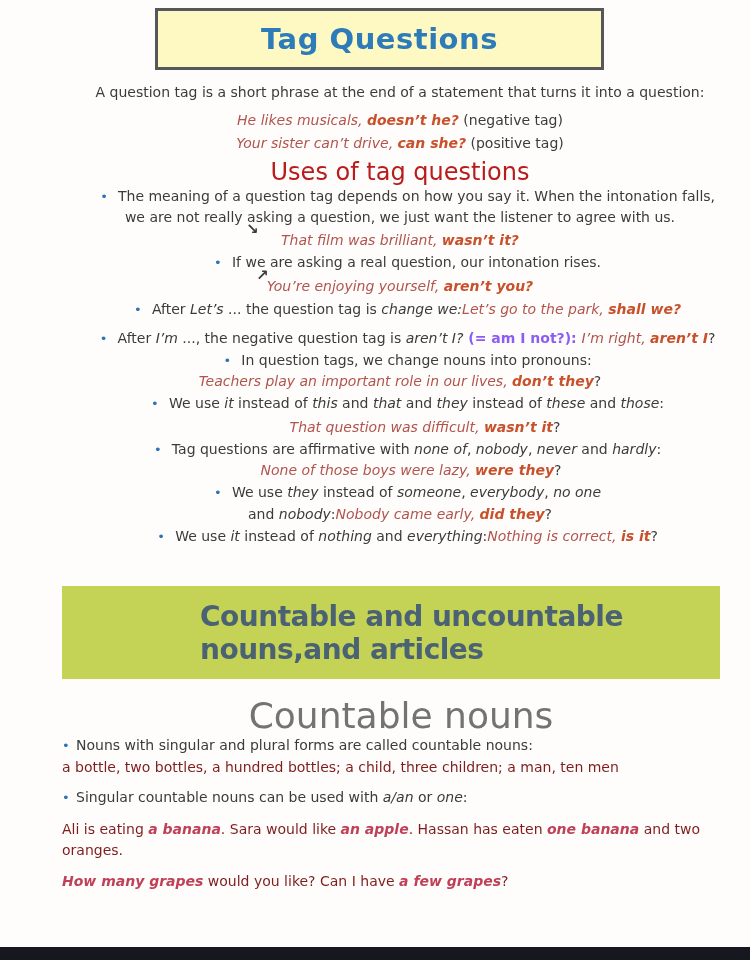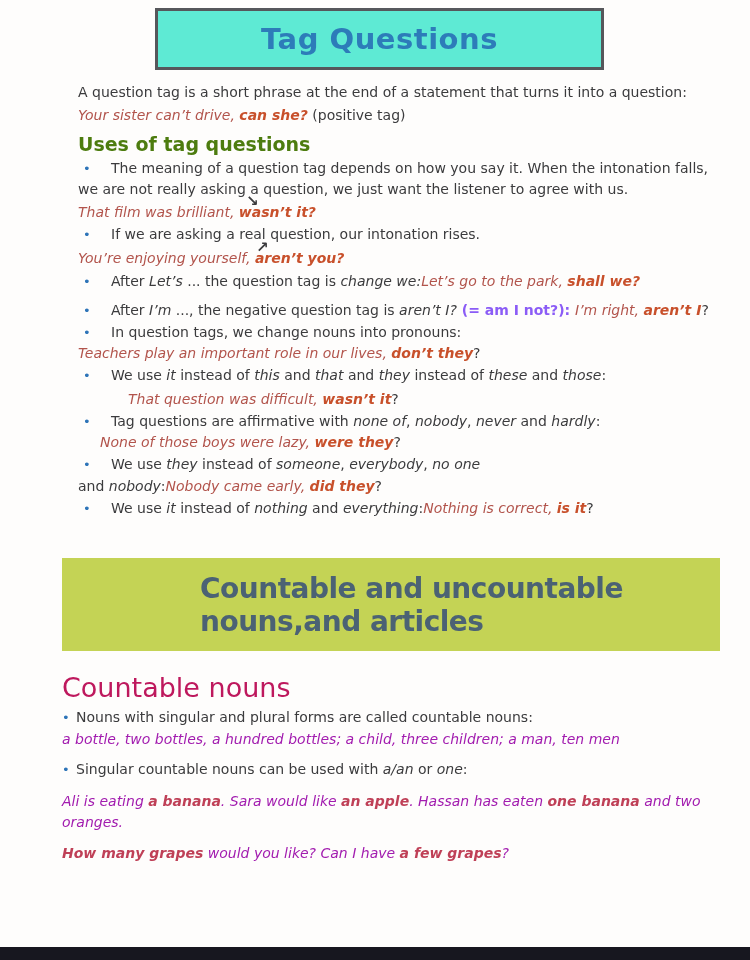--- a/index.html
+++ b/index.html
@@ -7,41 +7,41 @@
   .page {
     position:relative;
     width:750px; height:960px;
     background:#fefdfc;
     overflow:hidden;
     font-family:"DejaVu Sans","Liberation Sans",sans-serif;
   }
   .title-box {
     margin:8px 0 0 155px;
     width:449px; height:62px;
-    background:#5eead4;
+    background:#fef9c3;
     border:3px solid #56575b;
     display:flex; align-items:center; justify-content:center;
   }
   .title-box .title-text {
     color:#2d7cb9; font-size:29px; font-weight:bold; letter-spacing:0.5px;
   }
-  .tq { margin:0 28px 0 78px; }
+  .tq { margin:0 28px 0 78px;text-align:center; }
   .cn-wrap { margin:0 10px 0 62px; }
   .line { font-size:14px; line-height:21px; color:#3b3b3d; }
   .rel { position:relative; }
   .dot {
     color:#2e74b8; display:inline-block; width:33px; padding-left:5px;
     font-size:13px;
   }
   .cn-wrap .dot { width:14px; padding-left:0; }
   .indent50 { padding-left:50px; }
   .indent22 { padding-left:22px; }
-  .h-uses { color:#4d7c0f; font-weight:bold; font-size:19px; line-height:24px; }
+  .h-uses { color:#b91c1c; font-weight:normal; font-size:24px; line-height:24px; }
   .h-notes { color:#da251d; font-weight:bold; font-size:17px; line-height:22px; }
-  .h-countable { color:#be185d; font-size:27px; line-height:34px; }
+  .h-countable { color:#737373; font-size:36px; line-height:34px;text-align:center; }
   .banner {
     margin:39px 0 0 62px;
     width:658px; height:93px;
     background:#c4d355;
     color:#4b6274;
     font-weight:bold; font-size:28px; line-height:33px;
     padding:14px 0 0 138px;
     letter-spacing:-0.5px;
   }
   .arrow {
@@ -51,36 +51,37 @@
   .bottom-bar {
     position:absolute; left:0; bottom:0; width:750px; height:13px;
     background:#17171f;
   }
   
   .run-b  { color:#3b3b3d; font-style:normal; }
   .run-bi { color:#3b3b3d; font-style:italic; }
   .run-bb { color:#8b5cf6; font-weight:bold; }
   .run-r  { color:#b2544c; font-style:italic; }
   .run-t  { color:#c8502b; font-style:italic; font-weight:bold; }
-  .run-c  { color:#a21caf; font-style:italic; }
+  .run-c  { color:#7f1d1d; }
   .run-cb { color:#bf4057; font-style:italic; font-weight:bold; }
 </style>
 </head>
 <body>
 
 <div class="page">
 
   <div class="title-box">
     <span class="title-text">Tag Questions</span>
   </div>
 
   <div class="tq">
 
     <div class="line" style="margin-top:12px"><span class="run-b">A question tag is a short phrase at the end of a statement that turns it into a question:</span></div>
 
+    <div class="line" style="margin-top:7px"><span class="run-r">He likes musicals, </span><span class="run-t">doesn’t he?</span><span class="run-b"> (negative tag)</span></div>
     <div class="line" style="margin-top:2px"><span class="run-r">Your sister can’t drive, </span><span class="run-t">can she?</span><span class="run-b"> (positive tag)</span></div>
 
     <div class="h-uses" style="margin-top:6px">Uses of tag questions</div>
 
     <div class="line" style="margin-top:2px"><span class="dot">•</span><span><span class="run-b">The meaning of a question tag depends on how you say it. When the intonation falls, we are not really asking a question, we just want the listener to agree with us.</span></span></div>
 
     <div class="line rel" style="margin-top:2px"><span class="arrow" style="left:168px">↘</span><span><span class="run-r">That film was brilliant, </span><span class="run-t">wasn’t it?</span></span></div>
 
     <div class="line" style="margin-top:1px"><span class="dot">•</span><span><span class="run-b">If we are asking a real question, our intonation rises.</span></span></div>
 

